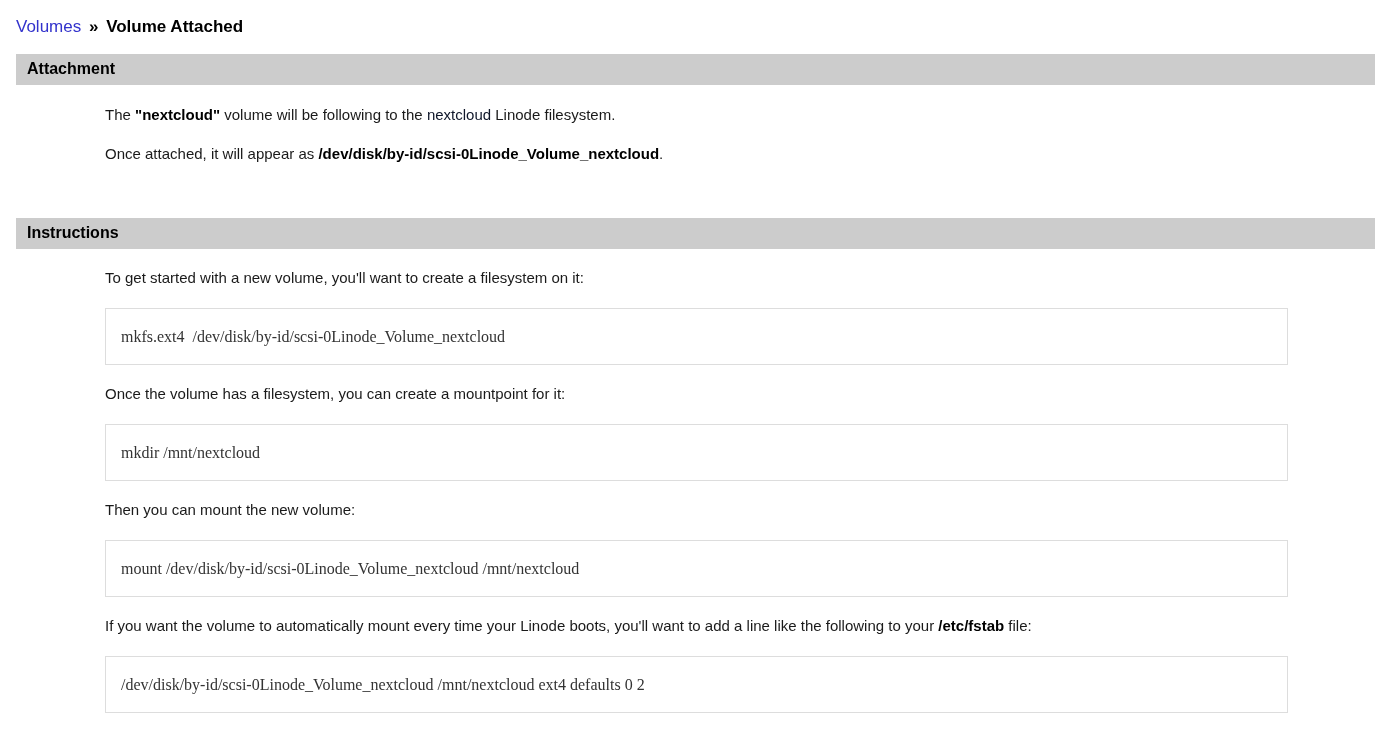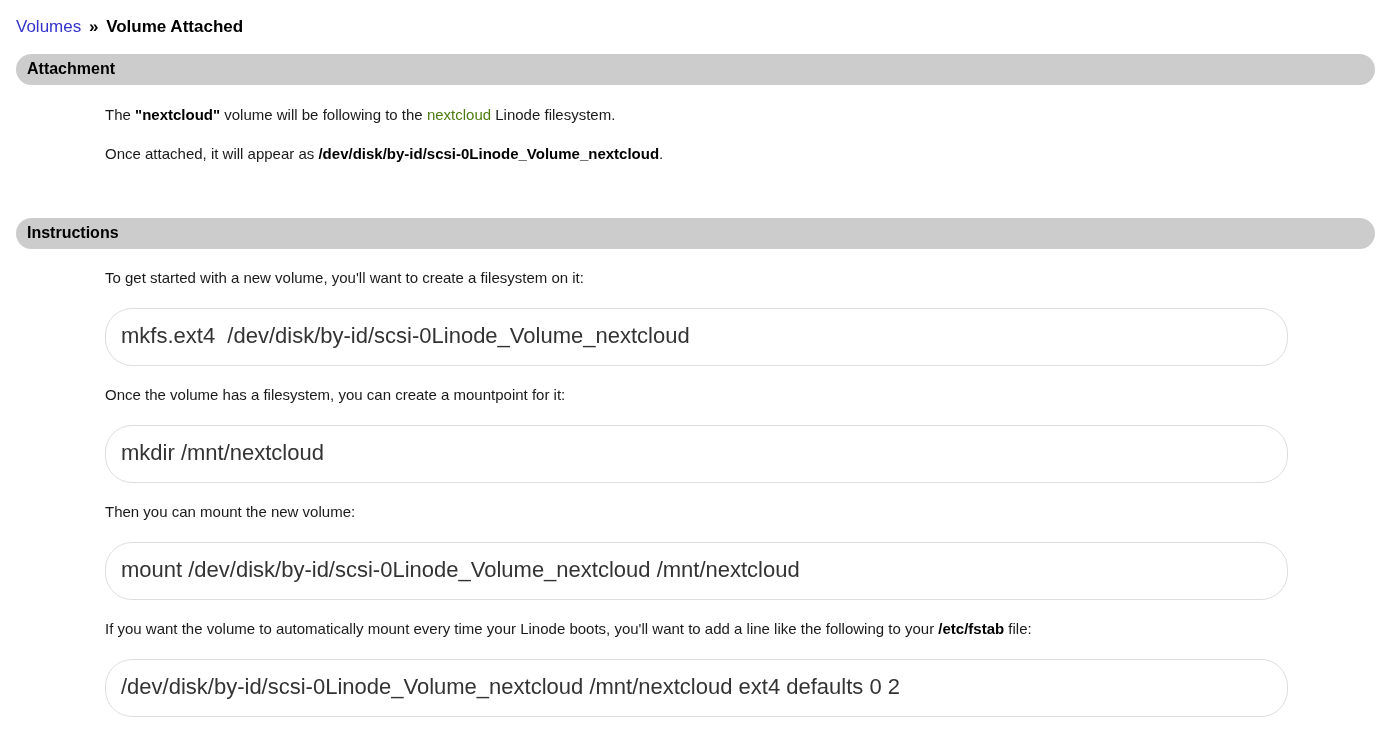--- a/index.html
+++ b/index.html
@@ -1,15 +1,15 @@
 <!DOCTYPE html>
 <html><head>
 <meta charset="utf-8">
 <style>
-  * { box-sizing: border-box; border-radius: 27px; }
+  * { box-sizing: border-box; }
   html, body {
     margin: 0;
     padding: 0;
     background: #ffffff;
     font-family: "Liberation Sans", sans-serif;
     color: #1a1a1a;
   }
   .page {
     width: 1388px;
     height: 736px;
@@ -58,33 +58,33 @@
     line-height: 17px;
     color: #1a1a1a;
   }
   .section-body p {
     margin: 21px 0 22px;
   }
   .section-body p.step-text {
     margin: 20px 0 22px;
   }
   .section-body a {
-    color: #4d7c0f;
+    color: #0f172a;
     text-decoration: none;
     cursor: pointer;
   }
   .code-box {
     border: 1px solid #dddddd;
     background: #ffffff;
     padding: 19px 15px;
     margin: 0 0 20px 0;
   }
   .code-box code {
-    font-family: Liberation Sans, sans-serif;
-    font-size: 22px;
+    font-family: Liberation Serif, serif;
+    font-size: 16px;
     line-height: 16px;
     color: #333333;
     white-space: pre;
   }
   b { color: #000000; }
 </style>
 </head>
 <body>
 
 <div class="page">

